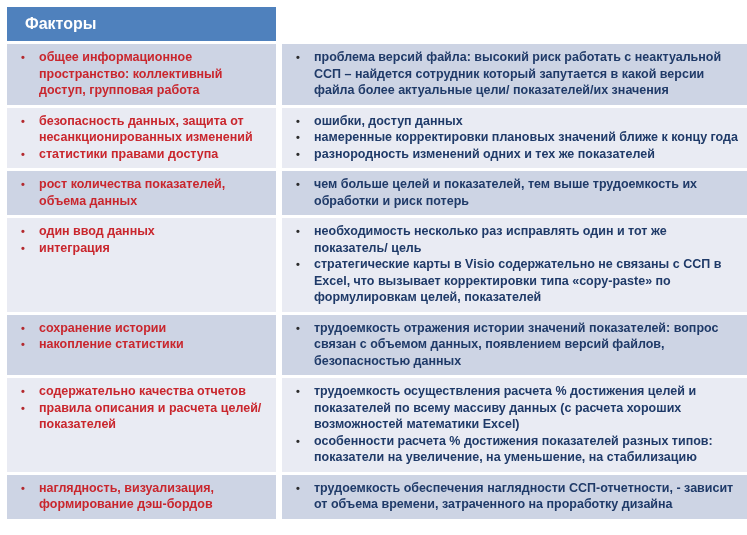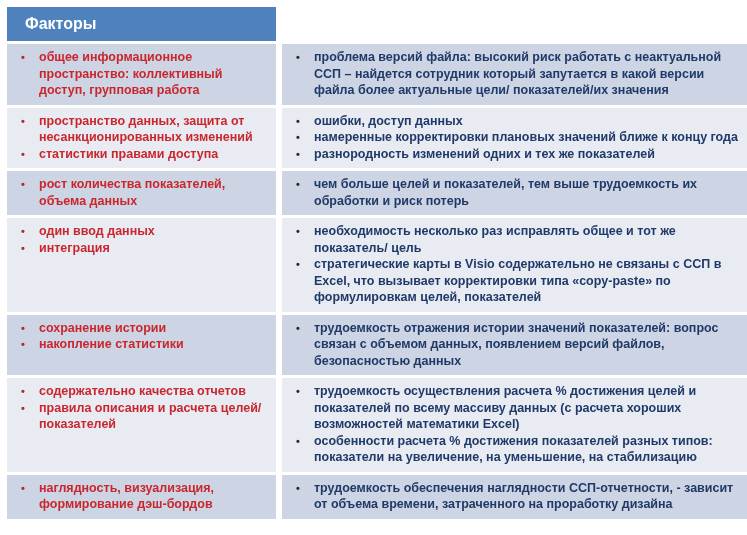--- a/index.html
+++ b/index.html
@@ -89,21 +89,21 @@
             <div class="bullet-item">
               <span class="bullet">•</span>
               <span class="txt">проблема версий файла: высокий риск работать с неактуальной ССП – найдется сотрудник который запутается в какой версии файла более актуальные цели/ показателей/их значения</span>
             </div>
           </div>
         </div>
         <div class="trow band-light">
           <div class="cell left">
             <div class="bullet-item">
               <span class="bullet">•</span>
-              <span class="txt">пространство данных, защита от несанкционированных изменений</span>
+              <span class="txt">безопасность данных, защита от несанкционированных изменений</span>
             </div>
             <div class="bullet-item">
               <span class="bullet">•</span>
               <span class="txt">статистики правами доступа</span>
             </div>
           </div>
           <div class="cell right">
             <div class="bullet-item">
               <span class="bullet">•</span>
               <span class="txt">ошибки, доступ данных</span>
@@ -139,21 +139,21 @@
               <span class="txt">один ввод данных</span>
             </div>
             <div class="bullet-item">
               <span class="bullet">•</span>
               <span class="txt">интеграция</span>
             </div>
           </div>
           <div class="cell right">
             <div class="bullet-item">
               <span class="bullet">•</span>
-              <span class="txt">необходимость несколько раз исправлять общее и тот же показатель/ цель</span>
+              <span class="txt">необходимость несколько раз исправлять один и тот же показатель/ цель</span>
             </div>
             <div class="bullet-item">
               <span class="bullet">•</span>
               <span class="txt">стратегические карты  в Visio содержательно не связаны с ССП в Excel,  что вызывает корректировки типа «copy-paste» по формулировкам целей, показателей</span>
             </div>
           </div>
         </div>
         <div class="trow band-dark">
           <div class="cell left">
             <div class="bullet-item">

